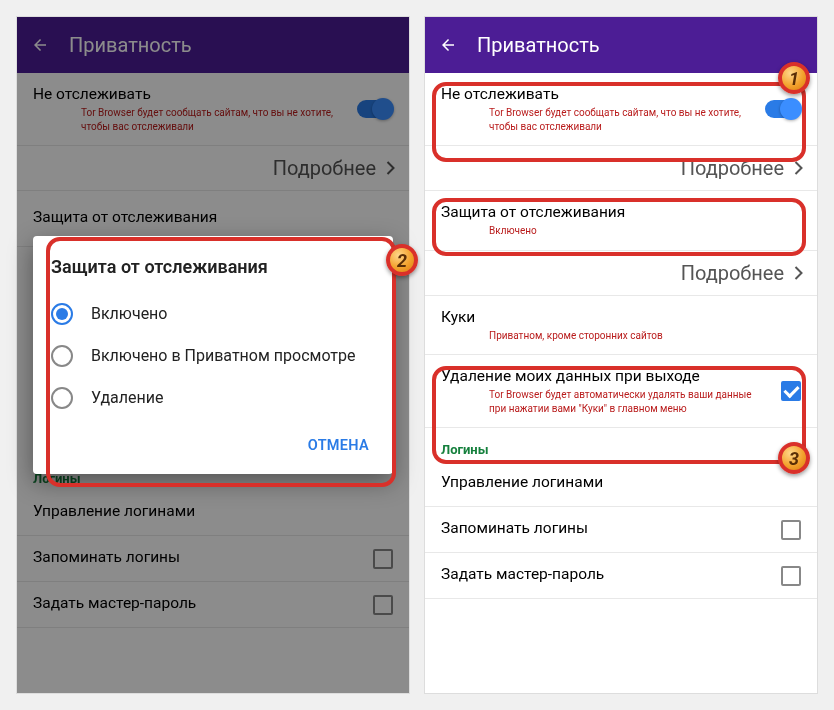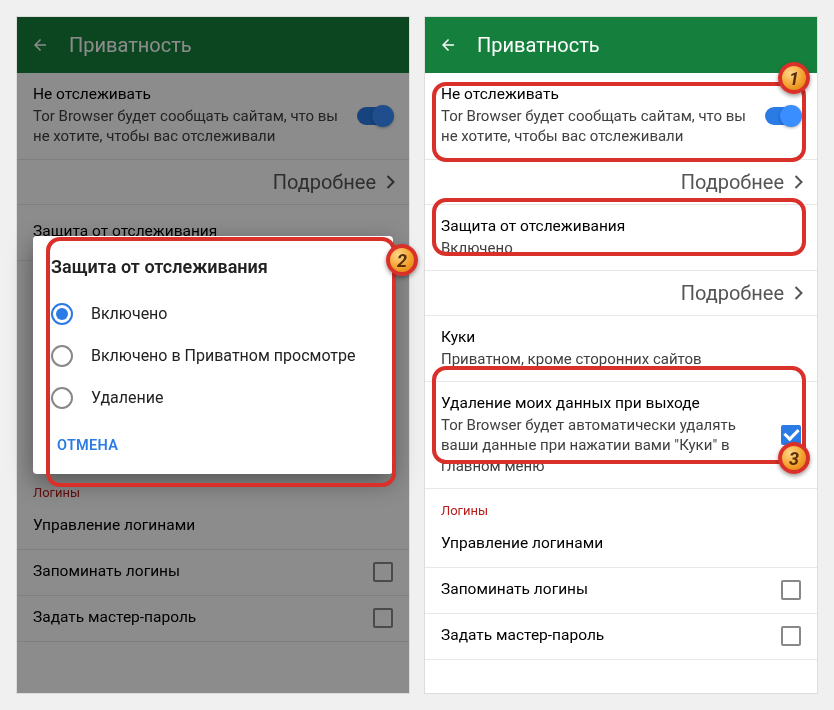--- a/index.html
+++ b/index.html
@@ -15,21 +15,21 @@
     }
     .phone-screen {
       flex: 1;
       background: #fff;
       display: flex;
       flex-direction: column;
       position: relative;
       border: 1px solid #ddd;
     }
     .header {
-      background: #15803d;
+      background: #4c1d95;
       color: #fff;
       display: flex;
       align-items: center;
       padding: 16px 14px;
       gap: 20px;
     }
     .back-arrow {
       width: 18px;
       height: 18px;
       display: flex;
@@ -55,43 +55,44 @@
       gap: 12px;
     }
     .setting-text { flex: 1; }
     .setting-title {
       font-size: 15.5px;
       color: #000000;
       font-weight: 400;
       margin-bottom: 3px;
     }
     .setting-sub {
-      font-size: 15px;
-      color: #404040;
+      font-size: 10px;
+      color: #b91c1c;
       line-height: 1.35;
+      margin-left: 48px;
     }
     .more-row {
       display: flex;
       justify-content: flex-end;
       align-items: center;
       padding: 10px 14px;
       border-bottom: 1px solid #e8e8e8;
       gap: 10px;
       font-size: 20px;
       color: #555;
     }
     .chevron {
       width: 9px;
       height: 14px;
     }
     .heading-row {
       padding: 14px 16px 4px;
       font-size: 13px;
-      color: #b91c1c;
-      font-weight: 400;
+      color: #15803d;
+      font-weight: 700;
     }
     .toggle {
       width: 36px;
       height: 18px;
       background: #2a7be6;
       border-radius: 9px;
       position: relative;
       flex-shrink: 0;
     }
     .toggle::after {
@@ -170,21 +171,21 @@
     .radio.selected::after {
       content: '';
       position: absolute;
       inset: 3px;
       border-radius: 50%;
       background: #2a7be6;
     }
     .radio-label { font-size: 16px; color: #222; line-height: 1.25; }
     .dialog-actions {
       display: flex;
-      justify-content: flex-start;
+      justify-content: flex-end;
       margin-top: 10px;
     }
     .dialog-btn {
       color: #2a7be6;
       font-size: 14.5px;
       font-weight: 600;
       padding: 8px 6px;
       letter-spacing: .3px;
     }
 

